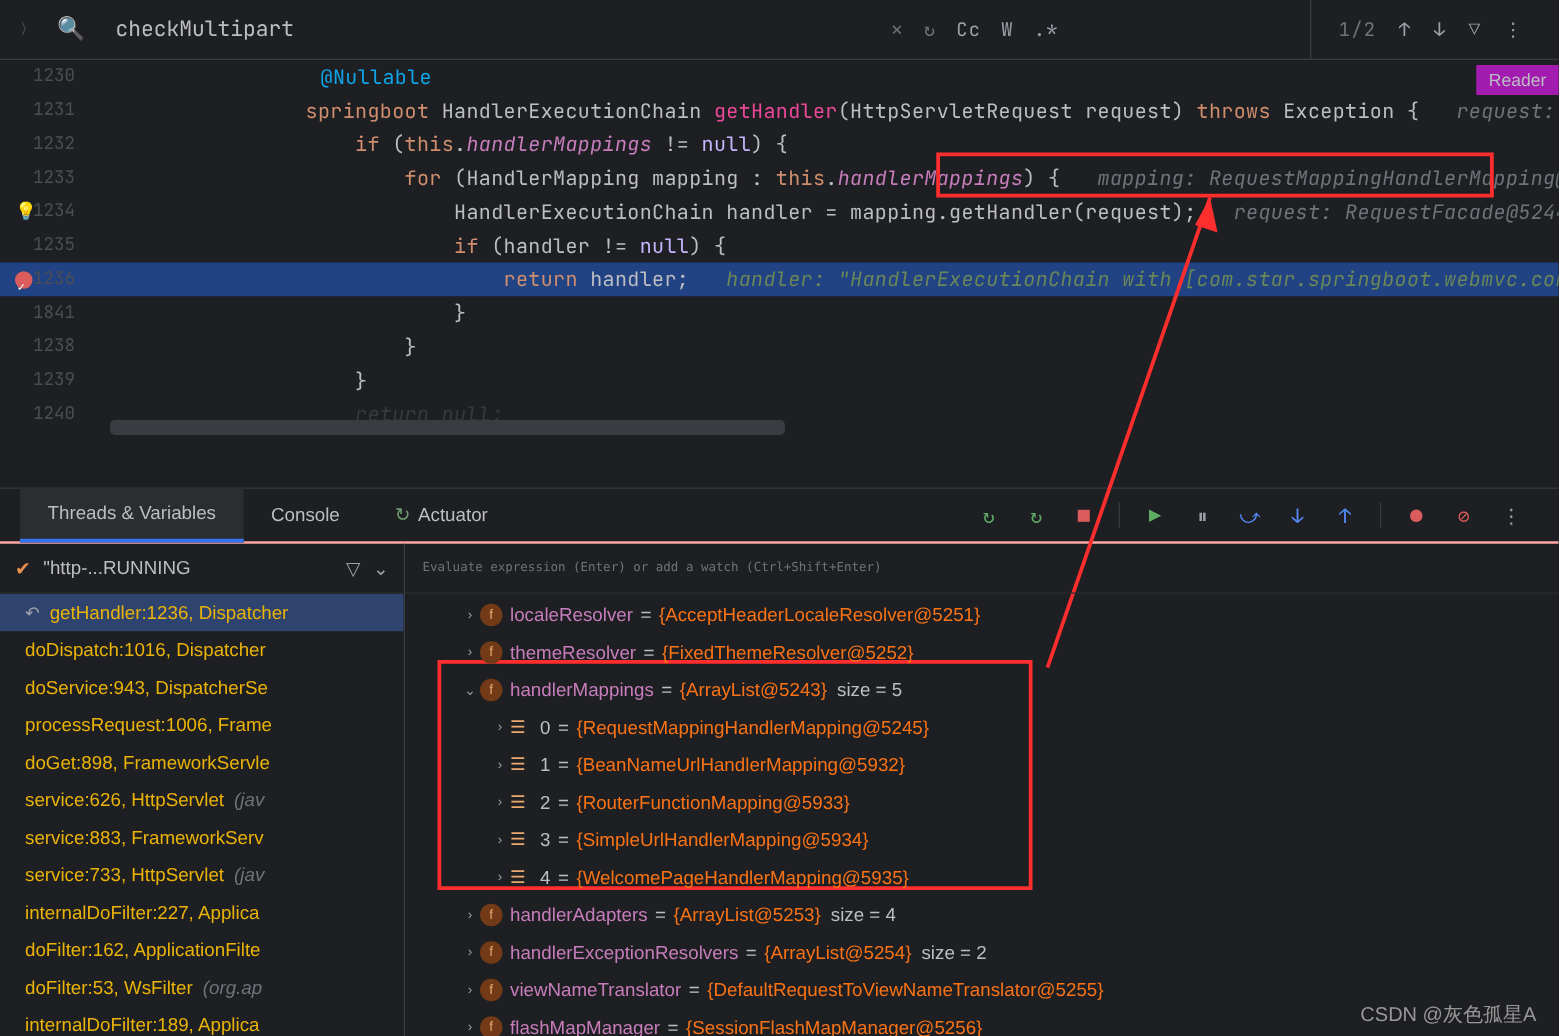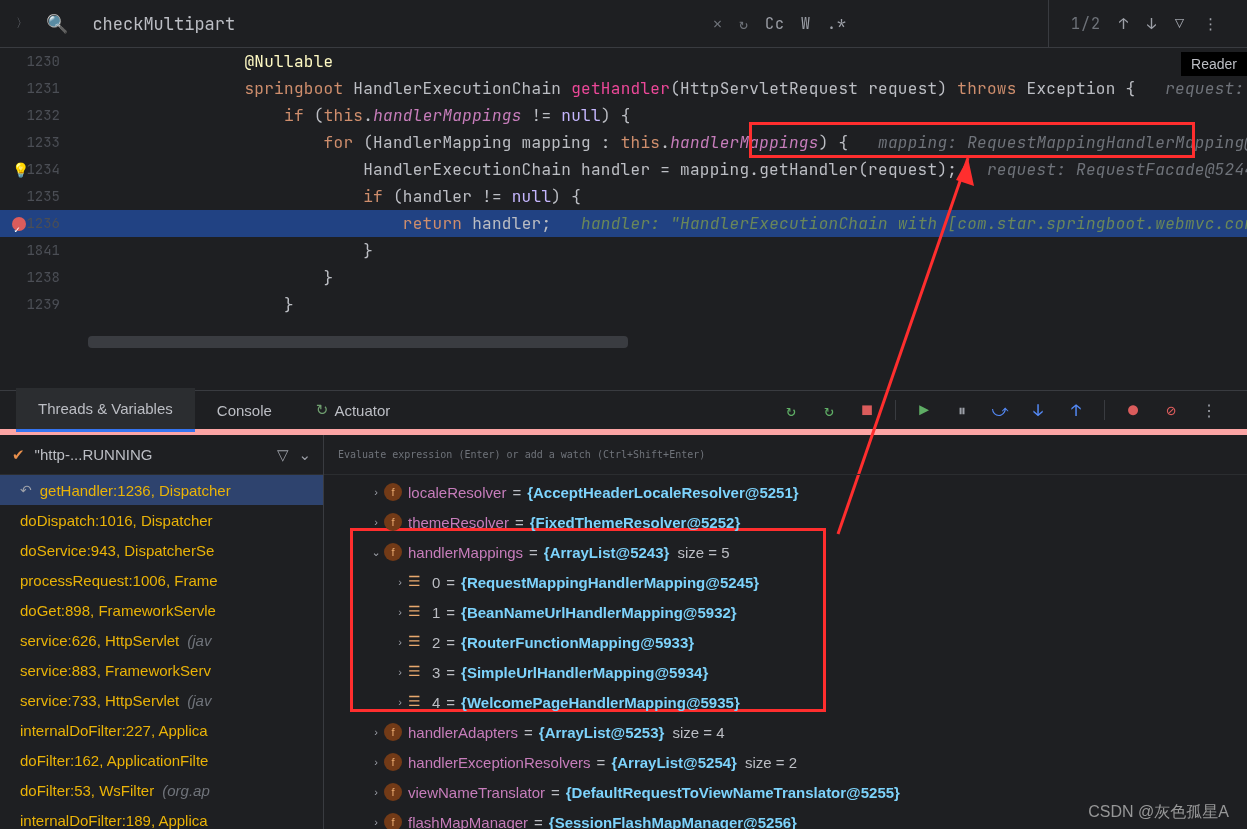--- a/index.html
+++ b/index.html
@@ -10,37 +10,37 @@
   .top-bar .search-input { flex:0 0 560px; background:transparent; border:none; color:#bcbec4; font-family:inherit; font-size:17px; outline:none; }
   .top-bar .right-tools { position:absolute; right:0; display:flex; align-items:center; gap:18px; padding-right:28px; height:100%; border-left:1px solid #393b40; padding-left:22px;}
   .top-bar .mid-tools { position:absolute; right:400px; display:flex; align-items:center; gap:16px; }
   .top-bar .tool { color:#9da0a8; font-size:15px; letter-spacing:1px; cursor:pointer; }
   .top-bar .tool.dim { color:#6f737a; }
   .editor { position:relative; height:300px; overflow:hidden; }
   .editor-row { display:flex; height:27px; line-height:27px; white-space:pre; }
   .gutter { width:86px; text-align:right; padding-right:26px; color:#4b4e55; font-size:14px; position:relative; flex-shrink:0;}
   .code { font-size:16px; letter-spacing:0.3px; }
   .kw { color:#cf8e6d; }
-  .ann { color:#fef9c3; }
+  .ann { color:#0ea5e9;margin-left:12px; }
   .type { color:#bcbec4; }
   .fn { color:#ec4899; }
   .fld { color:#c77dbb; font-style:italic; }
   .lit { color:#c4b5fd; }
   .inlay { color:#6f737a; font-style:italic; }
   .str { color:#6a8759; font-style:italic; }
   .row-sel { background:#214283; }
   .gutter-bulb { position:absolute; left:12px; top:50%; transform:translateY(-50%); color:#f2c55c; font-size:14px; }
   .gutter-bp { position:absolute; left:12px; top:50%; transform:translateY(-50%); width:14px; height:14px; background:#db5c5c; border-radius:50%; }
   .gutter-bp::after { content:"✓"; color:#fff; font-size:10px; position:absolute; left:2px; top:-1px;}
-  .reader-tab { position:absolute; right:0; top:52px; background:#000000; color:#bcbec4; padding:4px 10px; font-size:14px; font-family:sans-serif;}
+  .reader-tab { position:absolute; right:0; top:52px; background:#a21caf; color:#bcbec4; padding:4px 10px; font-size:14px; font-family:sans-serif;}
   .red-box { position:absolute; border:3px solid #ff2e2e; pointer-events:none; }
   .scrollbar-h { position:absolute; left:88px; bottom:0; height:12px; width:540px; background:#3a3c41; border-radius:4px;}
 
   .debug-panel { border-top:1px solid #393b40; }
-  .debug-tabs { display:flex; align-items:center; height:44px; border-bottom:6px solid #fca5a5; padding-left:16px; gap:0;}
+  .debug-tabs { display:flex; align-items:center; height:44px; border-bottom:2px solid #fca5a5; padding-left:16px; gap:0;}
   .dtab { padding:0 22px; height:44px; display:flex; align-items:center; color:#bcbec4; font-size:15px; font-family:sans-serif; cursor:pointer;}
   .dtab.active { border-bottom:3px solid #3574f0; background:#2b2d30; }
   .dtab.act { color:#bcbec4;}
   .debug-toolbar { display:flex; align-items:center; gap:18px; margin-left:auto; padding-right:28px;}
   .tb-icon { width:20px; height:20px; display:flex; align-items:center; justify-content:center; font-size:16px; cursor:pointer;}
   .tb-sep { width:1px; height:20px; background:#393b40; }
   .green { color:#5fad65; }
   .red-ic { color:#db5c5c; }
   .blue-ic { color:#548af7; }
   .gray-ic { color:#9da0a8; }
@@ -59,21 +59,21 @@
   
   .vars-panel { flex:1; display:flex; flex-direction:column; position:relative;}
   .eval-bar { height:40px; display:flex; align-items:center; padding-left:14px; color:#6f737a; font-family:monospace; font-size:10px; border-bottom:1px solid #2b2d30;}
   .vars-tree { flex:1; overflow:hidden; font-family:sans-serif; font-size:15px; padding-top:2px;}
   .var-row { height:30px; display:flex; align-items:center; white-space:nowrap; }
   .var-row .arrow { width:16px; text-align:center; color:#9da0a8; font-size:11px;}
   .var-row .badge-f { width:18px; height:18px; border-radius:50%; background:#723a17; color:#e8a86e; font-size:11px; display:flex; align-items:center; justify-content:center; margin-right:6px; font-family:sans-serif;}
   .var-row .badge-e { width:18px; height:18px; color:#e8a86e; font-size:14px; margin-right:6px; }
   .var-row .name { color:#c77dbb; }
   .var-row .eq { color:#bcbec4; margin:0 6px;}
-  .var-row .val { color:#7dd3fc;font-weight:bold; }
+  .var-row .val { color:#f97316; }
   .var-row .extra { color:#bcbec4; margin-left:8px;}
   
   .arrow-line { position:absolute; pointer-events:none; }
   .watermark { position:absolute; right:18px; bottom:6px; color:#bfbfbf; font-size:16px; font-family:sans-serif; opacity:0.75;}
 </style>
 </head>
 <body>
 
 <div class="top-bar">
   <span class="chev">〉</span>
@@ -99,20 +99,21 @@
     <div class="editor-row"><div class="gutter">1230</div><div class="code">                <span class="ann">@Nullable</span></div></div>
     <div class="editor-row"><div class="gutter">1231</div><div class="code">                <span class="kw">springboot </span><span class="type">HandlerExecutionChain </span><span class="fn">getHandler</span><span class="type">(HttpServletRequest request) </span><span class="kw">throws </span><span class="type">Exception {   </span><span class="inlay">request: RequestFaca</span></div></div>
     <div class="editor-row"><div class="gutter">1232</div><div class="code">                    <span class="kw">if </span><span class="type">(</span><span class="kw">this</span><span class="type">.</span><span class="fld">handlerMappings</span><span class="type"> != </span><span class="lit">null</span><span class="type">) {</span></div></div>
     <div class="editor-row"><div class="gutter">1233</div><div class="code">                        <span class="kw">for </span><span class="type">(HandlerMapping mapping : </span><span class="kw">this</span><span class="type">.</span><span class="fld">handlerMappings</span><span class="type">) {   </span><span class="inlay">mapping: RequestMappingHandlerMapping@5245</span></div></div>
     <div class="editor-row"><div class="gutter">1234<span class="gutter-bulb">💡</span></div><div class="code">                            <span class="type">HandlerExecutionChain handler = mapping.getHandler(request);   </span><span class="inlay">request: RequestFacade@5244    mappin</span></div></div>
     <div class="editor-row"><div class="gutter">1235</div><div class="code">                            <span class="kw">if </span><span class="type">(handler != </span><span class="lit">null</span><span class="type">) {</span></div></div>
     <div class="editor-row row-sel"><div class="gutter">1236<span class="gutter-bp"></span></div><div class="code">                                <span class="kw">return </span><span class="type">handler;   </span><span class="str">handler: "HandlerExecutionChain with [com.star.springboot.webmvc.controller.Use</span></div></div>
     <div class="editor-row"><div class="gutter">1841</div><div class="code">                            <span class="type">}</span></div></div>
     <div class="editor-row"><div class="gutter">1238</div><div class="code">                        <span class="type">}</span></div></div>
     <div class="editor-row"><div class="gutter">1239</div><div class="code">                    <span class="type">}</span></div></div>
+    <div class="editor-row"><div class="gutter">1240</div><div class="code" style="opacity: 0.3;">                    <span class="inlay">return null;</span></div></div>
     <div class="scrollbar-h"></div>
   </div>
 <div class="reader-tab">Reader</div>
 
 <div class="red-box" style="left:749px; top:122px; width:446px; height:36px;"></div>
 <div class="red-box" style="left:350px; top:528px; width:476px; height:184px;"></div>
 <svg class="arrow-line" style="left:0;top:0;width:1247px;height:829px;">
   <line x1="838" y1="534" x2="968" y2="158" stroke="#ff2e2e" stroke-width="3"></line>
   <polygon points="968,158 956,180 974,186" fill="#ff2e2e"></polygon>
 </svg>

